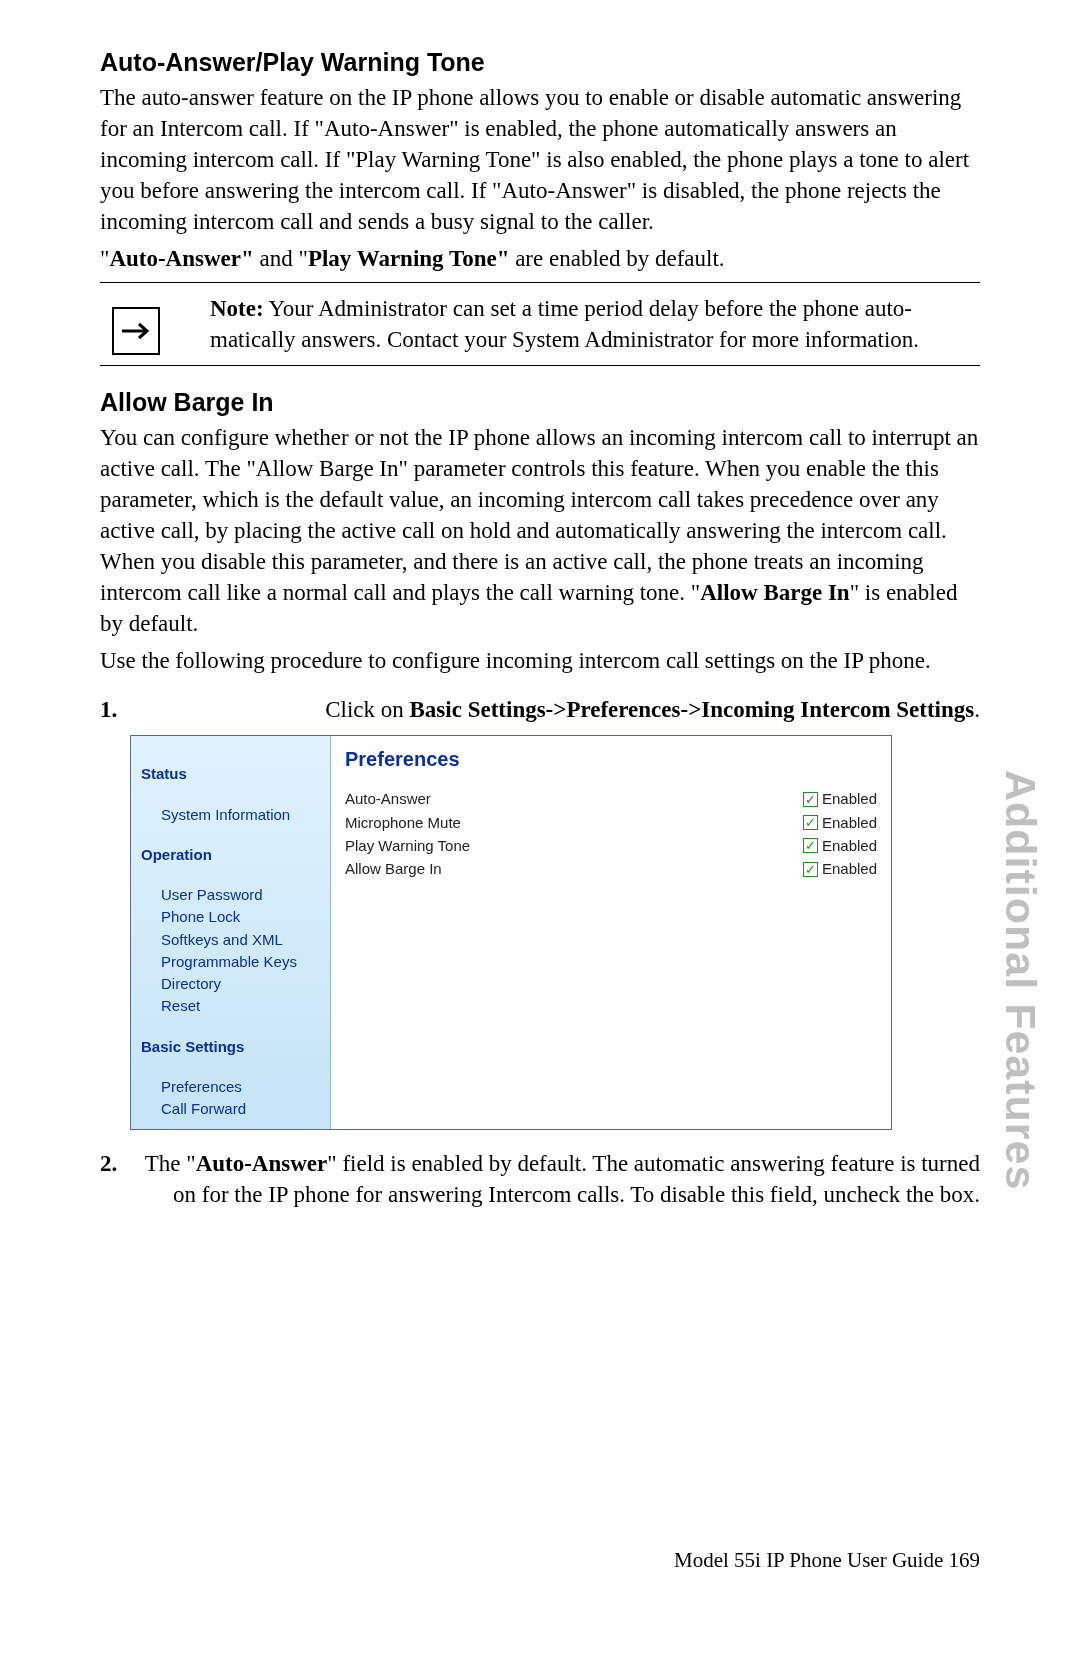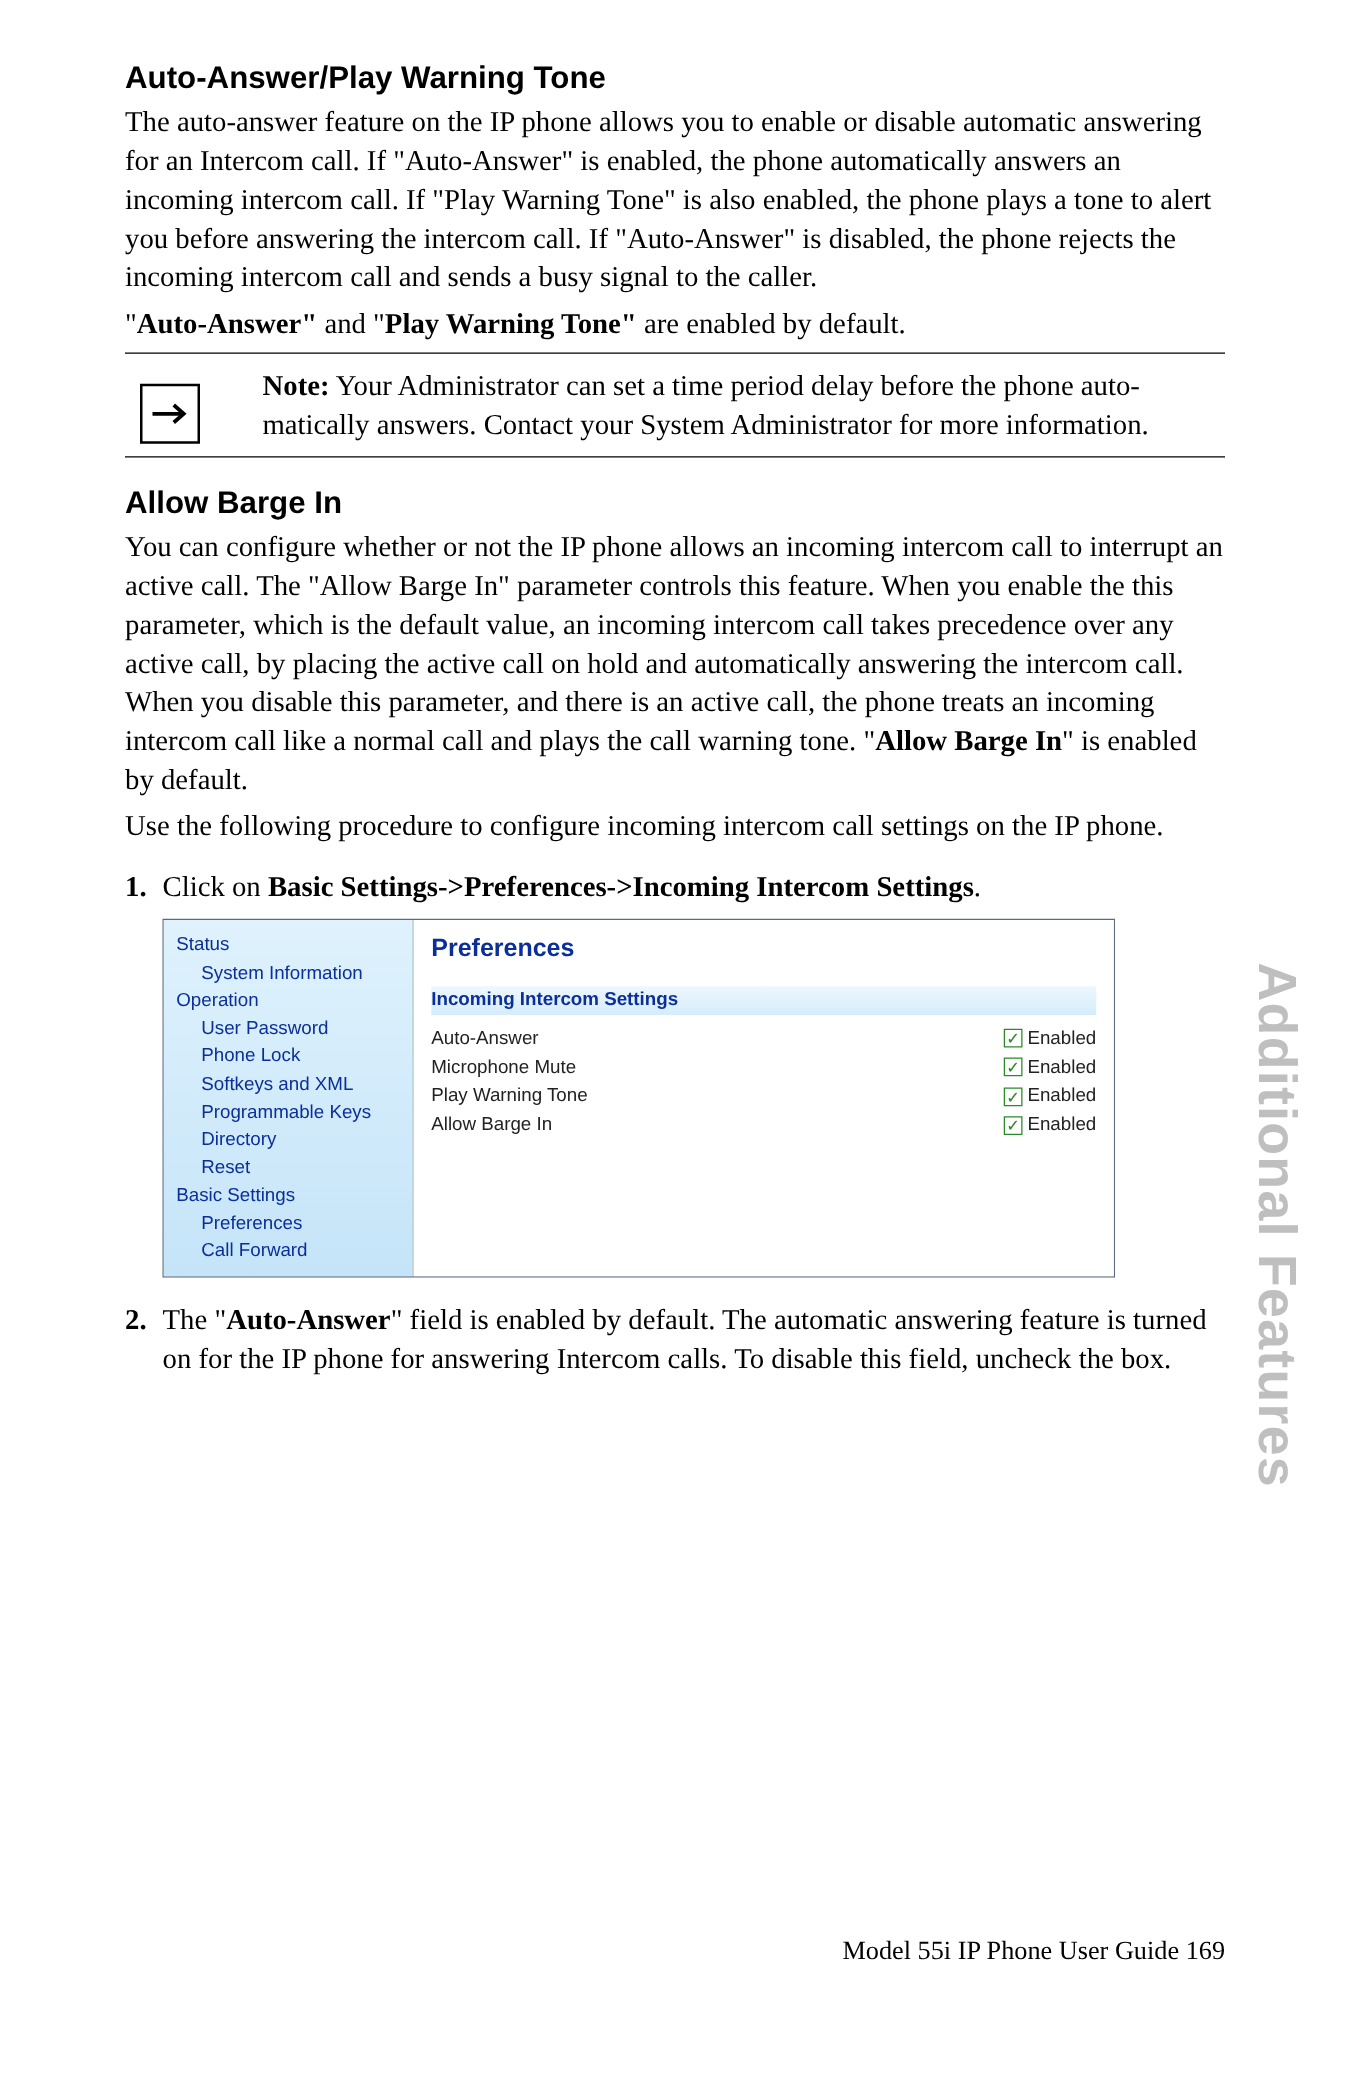--- a/index.html
+++ b/index.html
@@ -70,40 +70,40 @@
   }
   .step {
     display: flex;
     margin: 18px 0 6px 0;
   }
   .step-num {
     font-weight: bold;
     width: 30px;
     flex: 0 0 auto;
   }
-  .step-body { flex: 1; }
+  .step-body { flex: 1; text-align: right; }
   .ui-shot {
     margin: 10px 0 10px 30px;
     width: 760px;
     border: 1px solid #5b6a7e;
     display: flex;
     font-family: Arial, Helvetica, sans-serif;
     font-size: 15px;
   }
   .ui-sidebar {
     width: 200px;
     background: linear-gradient(#dff2fd,#c5e4f8);
     padding: 8px 4px 8px 10px;
     box-sizing: border-box;
     border-right: 1px solid #9bb;
   }
   .ui-sidebar .cat {
     color: #0a2f9a;
-    font-weight: normal;
-    margin: 2px 0;
+    font-weight: bold;
+    margin: 20px 0;
   }
   .ui-sidebar .leaf {
     color: #0a2f9a;
     margin: 2px 0 2px 20px;
     white-space: nowrap;
   }
   .ui-main {
     flex: 1;
     background: #fff;
     padding: 10px 14px;
@@ -211,21 +211,20 @@
       <div class="leaf">Softkeys and XML</div>
       <div class="leaf">Programmable Keys</div>
       <div class="leaf">Directory</div>
       <div class="leaf">Reset</div>
       <div class="cat">Basic Settings</div>
       <div class="leaf">Preferences</div>
       <div class="leaf">Call Forward</div>
     </div>
     <div class="ui-main">
       <div class="ui-title">Preferences</div>
-      <div class="ui-section-hdr">Incoming Intercom Settings</div>
       <div id="ui-rows">
           <div class="ui-row">
             <span>Auto-Answer</span>
             <span class="r">
               <span class="chk">✓</span>
               <span>Enabled</span>
             </span>
           </div>
           <div class="ui-row">
             <span>Microphone Mute</span>

